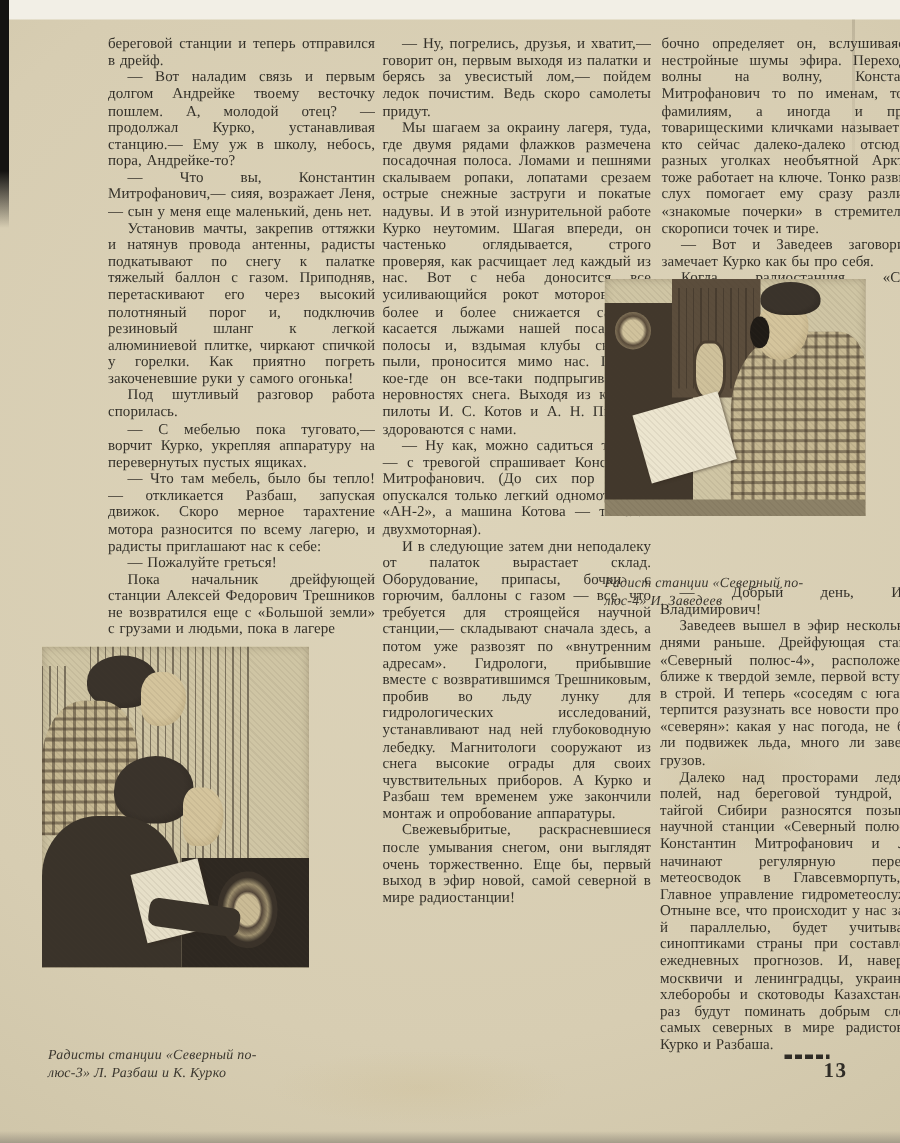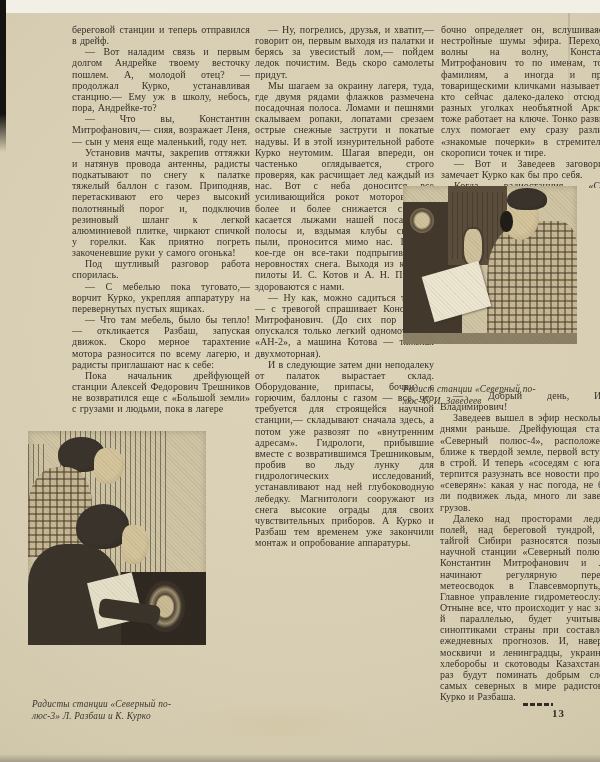--- a/index.html
+++ b/index.html
@@ -42,48 +42,50 @@
   #cap-left{left:32px;top:667px;width:172px;}
   #cap-right{left:403px;top:352px;width:174px;}
 
   .footer{position:absolute;left:30px;top:700px;width:110px;}
   .footer-rule{width:82px;height:2px;background:#2f2c26;margin-bottom:3px;}
   .footer-text{font-style:italic;font-weight:bold;font-size:11px;letter-spacing:.8px;color:#2f2c26;}
 
   .pagenum-wrap{position:absolute;left:505px;top:703px;width:60px;text-align:right;}
   .pagenum-rule{margin-left:18px;width:30px;height:3px;background:
       repeating-linear-gradient(90deg,#2f2c26 0 5px, rgba(0,0,0,0) 5px 7px);}
-  .pagenum{font-weight:bold;font-size:11px;color:#2f2c26;letter-spacing:1px;margin-top:1px;}
+  .pagenum{font-weight:bold;font-size:14px;color:#2f2c26;letter-spacing:1px;margin-top:1px;}
 </style>
 </head>
 <body>
 
 <div class="page">
 
   <div class="scan-top"></div>
   <div class="scan-left"></div>
   <div class="crease"></div>
   <div class="stain1"></div>
   <div class="stain2"></div>
 
   <div id="col1" class="coltext">
       <p class="noindent">береговой станции и теперь отправился в дрейф.</p>
       <p>— Вот наладим связь и первым долгом Андрейке твоему весточку пошлем. А, молодой отец? — продолжал Курко, устанавливая станцию.— Ему уж в школу, небось, пора, Андрейке-то?</p>
-      <p>— Что вы, Константин Митрофанович,— сияя, возражает Леня,— сын у меня еще маленький, году нет.</p>
+      <p>— Что вы, Константин Митрофанович,— сияя, возражает Леня,— сын у меня еще маленький, день нет.</p>
       <p>Установив мачты, закрепив оттяжки и натянув провода антенны, радисты подкатывают по снегу к палатке тяжелый баллон с газом. Приподняв, перетаскивают его через высокий полотняный порог и, подключив резиновый шланг к легкой алюминиевой плитке, чиркают спичкой у горелки. Как приятно погреть закоченевшие руки у самого огонька!</p>
       <p>Под шутливый разговор работа спорилась.</p>
       <p>— С мебелью пока туговато,— ворчит Курко, укрепляя аппаратуру на перевернутых пустых ящиках.</p>
       <p>— Что там мебель, было бы тепло! — откликается Разбаш, запуская движок. Скоро мерное тарахтение мотора разносится по всему лагерю, и радисты приглашают нас к себе:</p>
+      <p>— Пожалуйте греться!</p>
       <p>Пока начальник дрейфующей станции Алексей Федорович Трешников не возвратился еще с «Большой земли» с грузами и людьми, пока в лагере</p>
     </div>
   <div id="col2" class="coltext">
       <p>— Ну, погрелись, друзья, и хватит,— говорит он, первым выходя из палатки и берясь за увесистый лом,— пойдем ледок почистим. Ведь скоро самолеты придут.</p>
       <p>Мы шагаем за окраину лагеря, туда, где двумя рядами флажков размечена посадочная полоса. Ломами и пешнями скалываем ропаки, лопатами срезаем острые снежные заструги и покатые надувы. И в этой изнурительной работе Курко неутомим. Шагая впереди, он частенько оглядывается, строго проверяя, как расчищает лед каждый из нас. Вот с неба доносится все усиливающийся рокот моторов. Все более и более снижается самолет, касается лыжами нашей посадочной полосы и, вздымая клубы снежной пыли, проносится мимо нас. Правда, кое-где он все-таки подпрыгивает на неровностях снега. Выходя из кабины, пилоты И. С. Котов и А. Н. Пименов здороваются с нами.</p>
       <p>— Ну как, можно садиться теперь? — с тревогой спрашивает Константин Митрофанович. (До сих пор у нас опускался только легкий одномоторный «АН-2», а машина Котова — тяжелая двухмоторная).</p>
       <p>И в следующие затем дни неподалеку от палаток вырастает склад. Оборудование, припасы, бочки с горючим, баллоны с газом — все, что требуется для строящейся научной станции,— складывают сначала здесь, а потом уже развозят по «внутренним адресам». Гидрологи, прибывшие вместе с возвратившимся Трешниковым, пробив во льду лунку для гидрологических исследований, устанавливают над ней глубоководную лебедку. Магнитологи сооружают из снега высокие ограды для своих чувствительных приборов. А Курко и Разбаш тем временем уже закончили монтаж и опробование аппаратуры.</p>
+      <p>Свежевыбритые, раскрасневшиеся после умывания снегом, они выглядят очень торжественно. Еще бы, первый выход в эфир новой, самой северной в мире радиостанции!</p>
     </div>
   <div id="col3top" class="coltext">
       <p class="noindent">бочно определяет он, вслушиваясь в нестройные шумы эфира. Переходя с волны на волну, Константин Митрофанович то по именам, то по фамилиям, а иногда и просто товарищескими кличками называет тех, кто сейчас далеко-далеко отсюда, в разных уголках необъятной Арктики, тоже работает на ключе. Тонко развитый слух помогает ему сразу различать «знакомые почерки» в стремительной скорописи точек и тире.</p>
       <p>— Вот и Заведеев заговорил,— замечает Курко как бы про себя.</p>
       <p>Когда радиостанция «СП-4» переходит на прием, Константин Митро-</p>
     </div>
   <div id="col3bot" class="coltext">
       <p>— Добрый день, Игорь Владимирович!</p>
       <p>Заведеев вышел в эфир несколькими днями раньше. Дрейфующая станция «Северный полюс-4», расположенная ближе к твердой земле, первой вступила в строй. И теперь «соседям с юга» не терпится разузнать все новости про нас, «северян»: какая у нас погода, не было ли подвижек льда, много ли завезено грузов.</p>
       <p>Далеко над просторами ледяных полей, над береговой тундрой, над тайгой Сибири разносятся позывные научной станции «Северный полюс-3». Константин Митрофанович и Леня начинают регулярную передачу метеосводок в Главсевморпуть, в Главное управление гидрометеослужбы. Отныне все, что происходит у нас за 86-й параллелью, будет учитываться синоптиками страны при составлении ежедневных прогнозов. И, наверное, москвичи и ленинградцы, украинские хлеборобы и скотоводы Казахстана не раз будут поминать добрым словом самых северных в мире радистов — Курко и Разбаша.</p>

